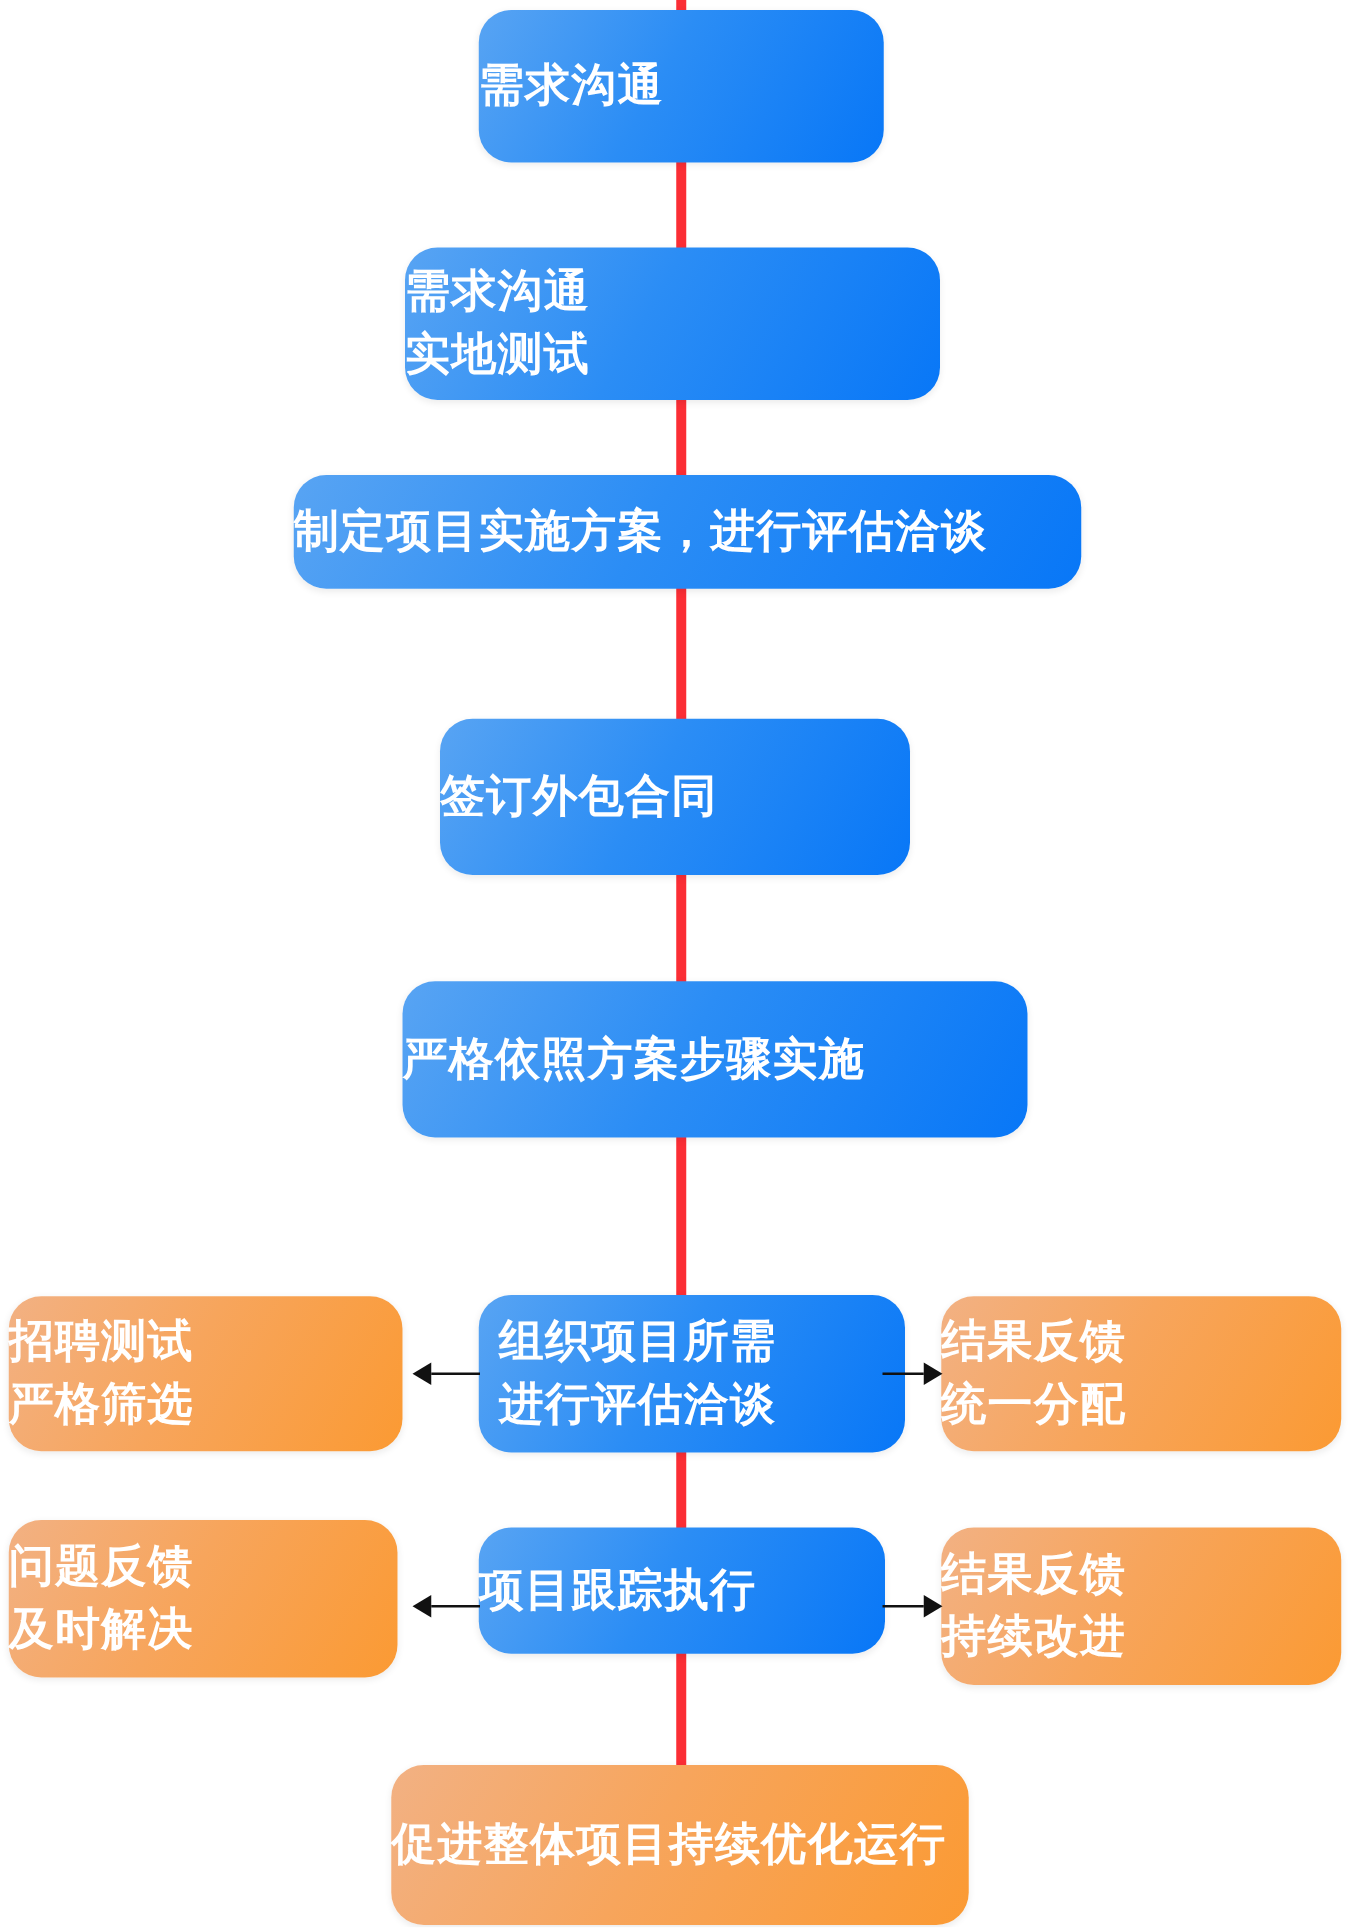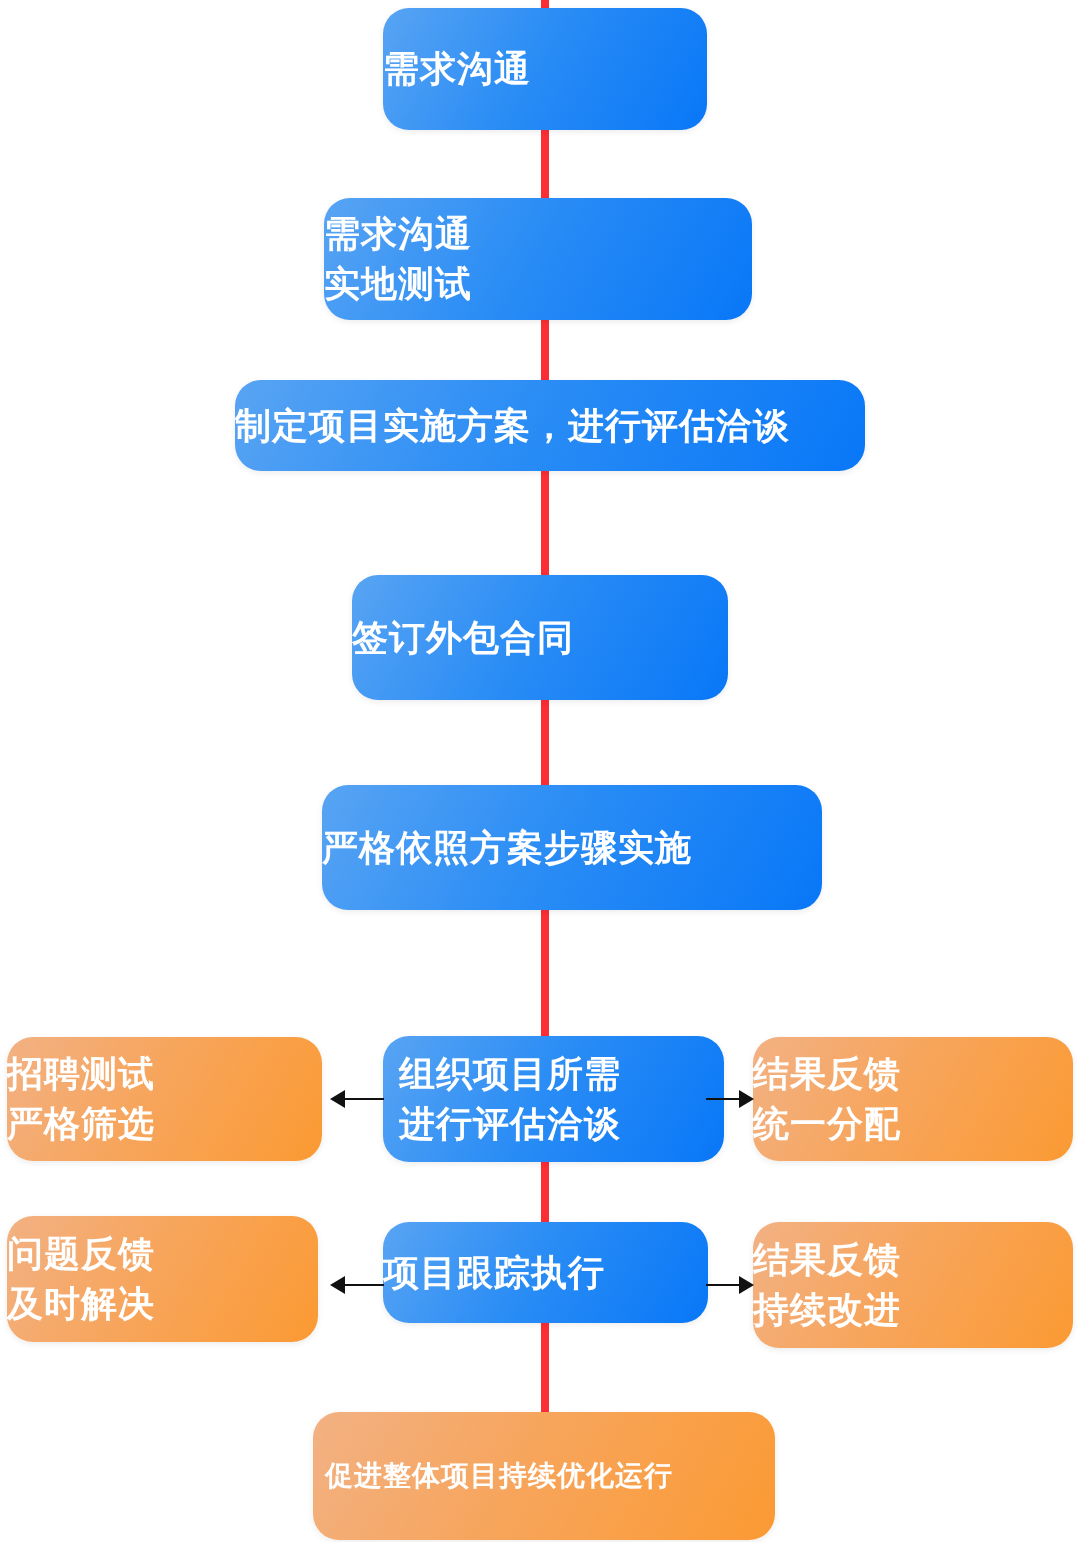--- a/index.html
+++ b/index.html
@@ -46,22 +46,21 @@
   .node.orange {
     background: linear-gradient(120deg, #f2b183 0%, #f7a55c 45%, #fb9a33 100%);
   }
   .node .nline {
     display: block;
     font-size: 36px;
     line-height: 50px;
     white-space: nowrap;
   }
   .node.small-text .nline {
-    font-size: 28px;
-    margin-left: 12px;
+    font-size: 36px;
   }
   
   #node-step1 { left: 383px; top: 8px;    width: 324px; height: 122px; }
   #node-step2 { left: 324px; top: 198px;  width: 428px; height: 122px; }
   #node-step3 { left: 235px; top: 380px;  width: 630px; height: 91px; }
   #node-step4 { left: 352px; top: 575px;  width: 376px; height: 125px; }
   #node-step5 { left: 322px; top: 785px;  width: 500px; height: 125px; }
   #node-step6-left   { left: 7px;   top: 1037px; width: 315px; height: 124px; }
   #node-step6-center { left: 383px; top: 1036px; width: 325px; height: 126px; padding-left: 16px; }
   #node-step6-right  { left: 753px; top: 1037px; width: 320px; height: 124px; }

